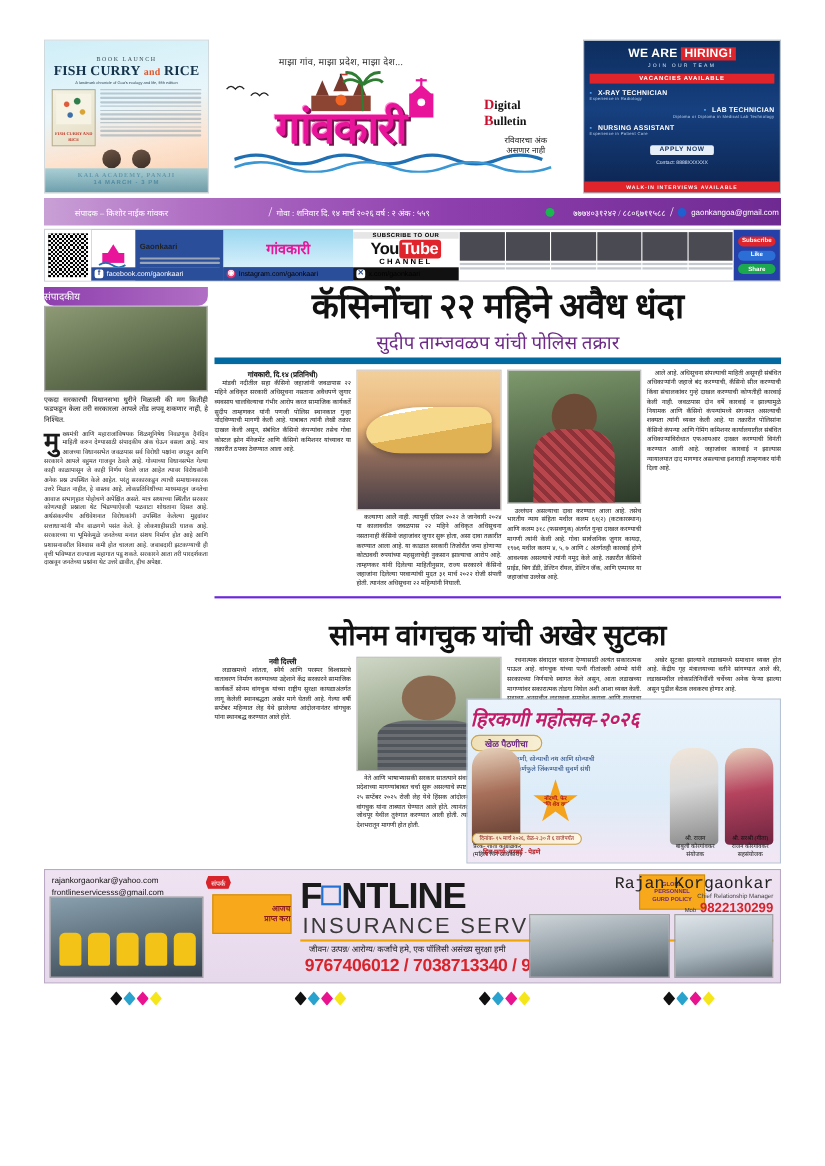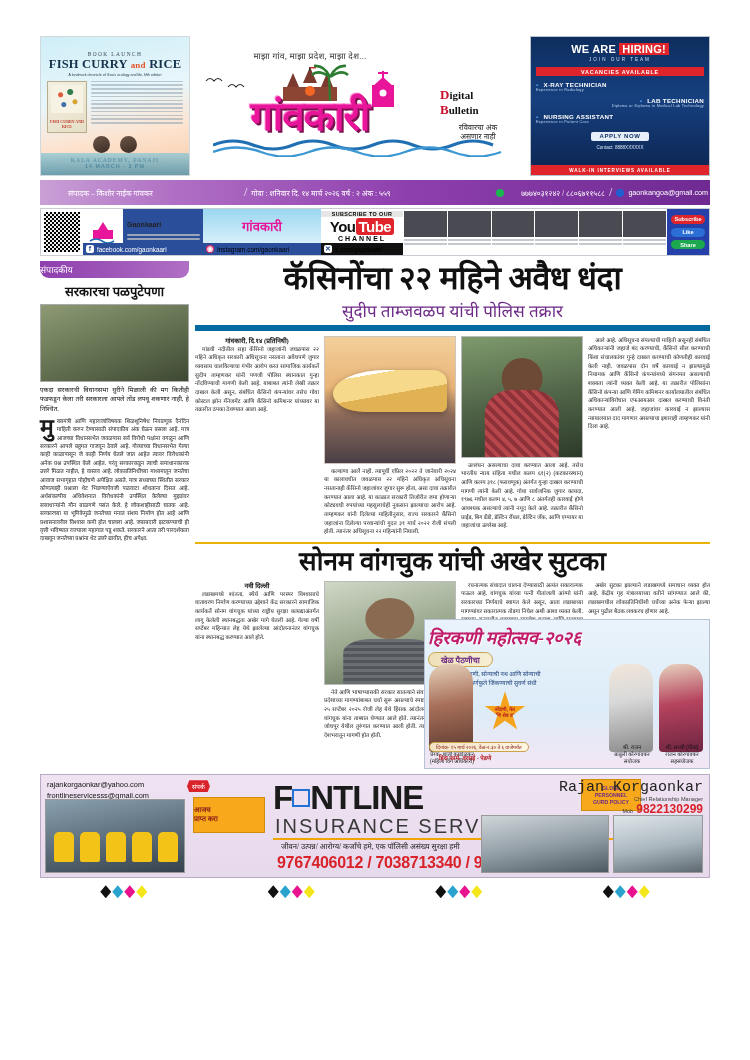--- a/index.html
+++ b/index.html
@@ -114,21 +114,21 @@
   .social .fbcard .meta b { font-size:7px; color:#222; }
   .social .fbcard .meta i { display:block; height:2px; background:#9aa6b5; margin:2.5px 0; border-radius:1px;}
   .social .handle { position:absolute; left:0; right:0; bottom:0; background:#2b4e9b; font-size:6.4px;
       padding:2px 3px; display:flex; align-items:center; gap:3px; }
   .social .badge-f { width:8px;height:8px;background:#fff;color:#2b4e9b;border-radius:2px;font-size:7px;
       font-weight:bold; text-align:center; line-height:8px;}
   .social .igcard { width:118px; background:#2b4e9b; position:relative; }
   .social .igcard .banner { height:34px; background:linear-gradient(180deg,#9bd7f0,#d7f0fb); display:flex;
       align-items:center; justify-content:center; font-family:"Liberation Serif",serif; font-weight:bold;
       font-size:13px; color:#e8159a;}
-  .social .ytcard { width:82px; background:#fff; text-align:center; padding-top:2px; position:relative;}
+  .social .ytcard { width:96px; background:#fff; text-align:center; padding-top:2px; position:relative;}
   .social .ytcard .sub { font-size:5.4px; font-weight:bold; background:#e6e6e6; letter-spacing:.4px;}
   .social .ytcard .yt { font-size:15px; font-weight:bold; color:#111; letter-spacing:-.5px; margin-top:1px;}
   .social .ytcard .yt span { background:#e0242b; color:#fff; padding:0 3px; border-radius:3px;}
   .social .ytcard .ch { font-size:7px; font-weight:bold; letter-spacing:2px;}
   .social .vids { flex:1; display:flex; gap:1px; padding:2px 1px; overflow:hidden;}
   .social .vids .v { flex:1; }
   .social .vids .v .th { height:26px; background:#4a4a52; }
   .social .vids .v i { display:block; height:2px; background:#c4c9d0; margin-top:2px;}
   .social .slsbar { width:42px; background:#2540a8; display:flex; flex-direction:column; align-items:center;
       justify-content:space-evenly; padding:2px 0;}
@@ -170,21 +170,21 @@
   .ship:after{content:"";position:absolute;left:6%;top:26%;width:88%;height:34%;
      background:linear-gradient(170deg,#fff 0 18%,#f6d98b 18% 55%,#e0b254 55% 100%);
      border-radius:50% 14% 6% 30%/60% 30% 16% 46%; box-shadow:0 2px 6px rgba(0,0,0,.35);}
   .portrait { height:122px; background:linear-gradient(170deg,#7f9a6d,#4e6246 55%,#2d3a2a); border:1px solid #bbb; position:relative; overflow:hidden;}
   .portrait:after{content:"";position:absolute;left:50%;transform:translateX(-50%);bottom:0;width:62%;height:56%;
      background:repeating-linear-gradient(45deg,#b8474d 0 4px,#8e3239 4px 8px); border-radius:36% 36% 0 0;}
   .portrait:before{content:"";position:absolute;left:50%;transform:translateX(-50%);top:18%;width:34%;height:34%;
      background:#6d4a36; border-radius:50%;}
 
   
-  .hl2-wrap { border-top:2px solid #eab308; margin-top:6px; padding-top:4px; }
+  .hl2-wrap { border-top:2px solid #6d28d9; margin-top:6px; padding-top:20px; }
   .headline2 { font-family:"Liberation Serif",serif; font-weight:bold; font-size:26px; text-align:center; color:#111; line-height:1.1;}
   .s2 { display:flex; gap:5px; margin-top:4px;}
   .s2 .c1 { width:124px;} .s2 .c2 { width:132px;} .s2 .c3 { width:122px;} .s2 .c4 { width:122px;}
   .sonam { height:104px; background:linear-gradient(165deg,#cfd7c6,#97a58a 55%,#5a6a52); border:1px solid #bbb; position:relative; overflow:hidden;}
   .sonam:before{content:"";position:absolute;left:50%;transform:translateX(-50%);top:16%;width:38%;height:40%;background:#8a6a50;border-radius:50%;}
   .sonam:after{content:"";position:absolute;left:50%;transform:translateX(-50%);bottom:0;width:72%;height:44%;
      background:repeating-linear-gradient(0deg,#6b6f74 0 3px,#51565c 3px 6px);border-radius:30% 30% 0 0;}
 
   
   .festad { border:1px solid #b7c3d4; background:linear-gradient(180deg,#eaf3fb,#dcecf8 60%,#f3e6f4);
@@ -221,21 +221,21 @@
   .flad { border:1px solid #b9a9c4; background:linear-gradient(180deg,#efe3f2,#e7d9ec); margin-top:5px;
      height:104px; position:relative; display:flex; padding:4px; }
   .flad .mails { position:absolute; left:6px; top:4px; font-size:7.4px; color:#111; line-height:1.5;}
   .flad .contact-badge { position:absolute; left:146px; top:5px; background:#d8232a; color:#fff;
      font-family:"Liberation Serif",serif; font-size:6.4px; padding:1.5px 5px;
      clip-path: polygon(10% 0,90% 0,100% 50%,90% 100%,10% 100%,0 50%); }
   .flad .riders { position:absolute; left:4px; top:24px; width:140px; height:74px;
      background:linear-gradient(170deg,#8aa0ae,#5e707e 50%,#36424c); border:1px solid #9a9a9a; overflow:hidden;}
   .flad .riders i { position:absolute; bottom:10px; width:20px; height:30px; background:#f4c318; border-radius:5px 5px 2px 2px;}
   .flad .applybox { position:absolute; left:152px; top:22px; width:72px; height:36px; background:#f7a81b;
-     border:1px solid #d08c0c; display:flex; flex-direction:column; align-items:flex-start; justify-content:center;
+     border:1px solid #d08c0c; display:flex; flex-direction:column; align-items:flex-end; justify-content:center;
      font-family:"Liberation Serif",serif; font-weight:bold; font-size:7px; color:#8a1b1b; line-height:1.3;}
   .flad .brand { position:absolute; left:232px; top:6px; font-size:33px; font-weight:bold; color:#1b1b1b;
      letter-spacing:-1px; line-height:1; }
   .flad .brand u { text-decoration:none; display:inline-block; width:18px; height:18px; border:2px solid #2272d6;
      vertical-align:2px; }
   .flad .brand2 { position:absolute; left:234px; top:40px; font-size:20px; color:#3a3a3a; letter-spacing:2px;}
   .flad .rule { position:absolute; left:232px; top:63px; right:6px; height:2px; background:#f0a500;}
   .flad .tag { position:absolute; left:240px; top:66px; font-family:"Liberation Serif",serif; font-size:7.6px; color:#1b1b1b;}
   .flad .phones { position:absolute; left:236px; top:79px; font-size:16px; font-weight:bold; color:#d8232a; letter-spacing:-.3px;}
   .flad .globbox { position:absolute; left:540px; top:4px; width:60px; height:32px; background:#f7a81b;
@@ -466,21 +466,20 @@
       <b style="background:#e0242b">Subscribe</b>
       <b style="background:#2b6fd6">Like</b>
       <b style="background:#1ba84f">Share</b>
     </div>
   </div>
 
   <div class="main">
 
     <div class="colL">
       <div class="edhead">संपादकीय</div>
-      <div class="edtitle">सरकारचा पळपुटेपणा</div>
       <div class="edphoto"></div>
       <div class="edcap">एकदा सरकारची विधानसभा धुरीने मिळाली की मग कितीही फडफडून केला तरी सरकारला आपले तोंड लपवू शकणार नाही, हे निश्चित.</div>
       <div class="edbody">
         <span class="dropcap">मु</span><span>ख्यमंत्री आणि महाराजांविषयक शिळशूनिषेध निवडणूक दैनंदिन माहिती करुन देण्यासाठी संपादकीय अंक घेऊन बसला आहे. मात्र आजच्या विधानसभेत जवळपास सर्व विरोधी पक्षांना वगळून आणि सरकारने आपले बहुमत गाजवून ठेवले आहे. गोव्याच्या विधानसभेत गेल्या काही काळापासून जे काही निर्णय घेतले जात आहेत त्यावर विरोधकांनी अनेक प्रश्न उपस्थित केले आहेत. परंतु सरकारकडून त्याची समाधानकारक उत्तरे मिळत नाहीत, हे वास्तव आहे. लोकप्रतिनिधींच्या माध्यमातून जनतेचा आवाज सभागृहात पोहोचणे अपेक्षित असते. मात्र सध्याच्या स्थितीत सरकार कोणत्याही प्रश्नाला थेट भिडण्याऐवजी पळवाटा शोधताना दिसत आहे. अर्थसंकल्पीय अधिवेशनात विरोधकांनी उपस्थित केलेल्या मुद्द्यांवर सत्ताधाऱ्यांनी मौन बाळगणे पसंत केले. हे लोकशाहीसाठी घातक आहे. सरकारच्या या भूमिकेमुळे जनतेच्या मनात संशय निर्माण होत आहे आणि प्रशासनावरील विश्वास कमी होत चालला आहे. जबाबदारी झटकण्याची ही वृत्ती भविष्यात राज्याला महागात पडू शकते. सरकारने आता तरी पारदर्शकता दाखवून जनतेच्या प्रश्नांना थेट उत्तरे द्यावीत, हीच अपेक्षा.</span>
       </div>
     </div>
 
     <div class="colR">
 
       <div class="hl-wrap">

